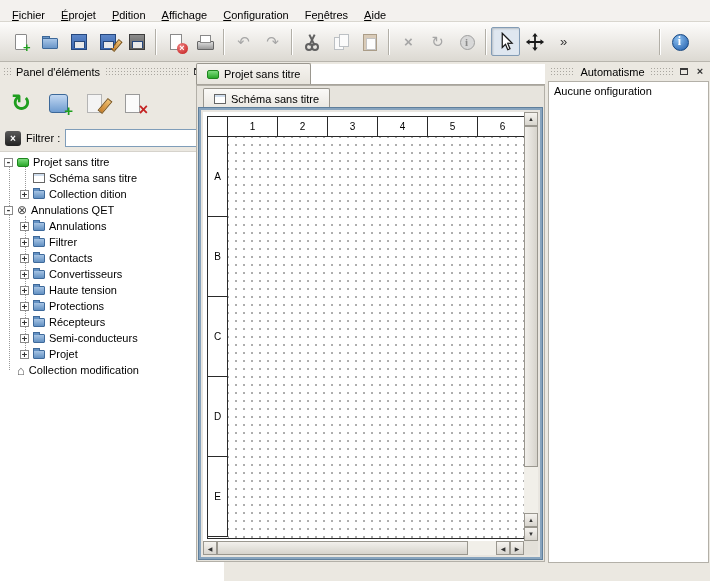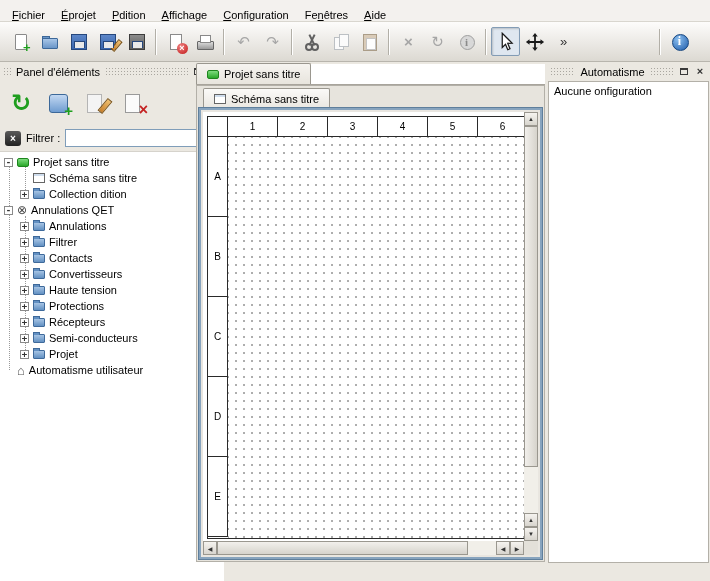--- a/index.html
+++ b/index.html
@@ -355,21 +355,21 @@
           <span>Semi-conducteurs</span>
         </div>
       <div class="trow lvl1">
           <span class="exp">+</span>
           <span class="t-folder"></span>
           <span>Projet</span>
         </div>
       <div class="trow lvl0">
           <span class="exp none"></span>
           <span class="t-home">⌂</span>
-          <span>Automatisme utilisateur</span>
+          <span>Collection modification</span>
         </div>
     </div>
   </div>
 
   <div id="project-tabbar">
     <div class="tab">
       <span class="t-project"></span>
       <span>Projet sans titre</span>
     </div>
   </div>

